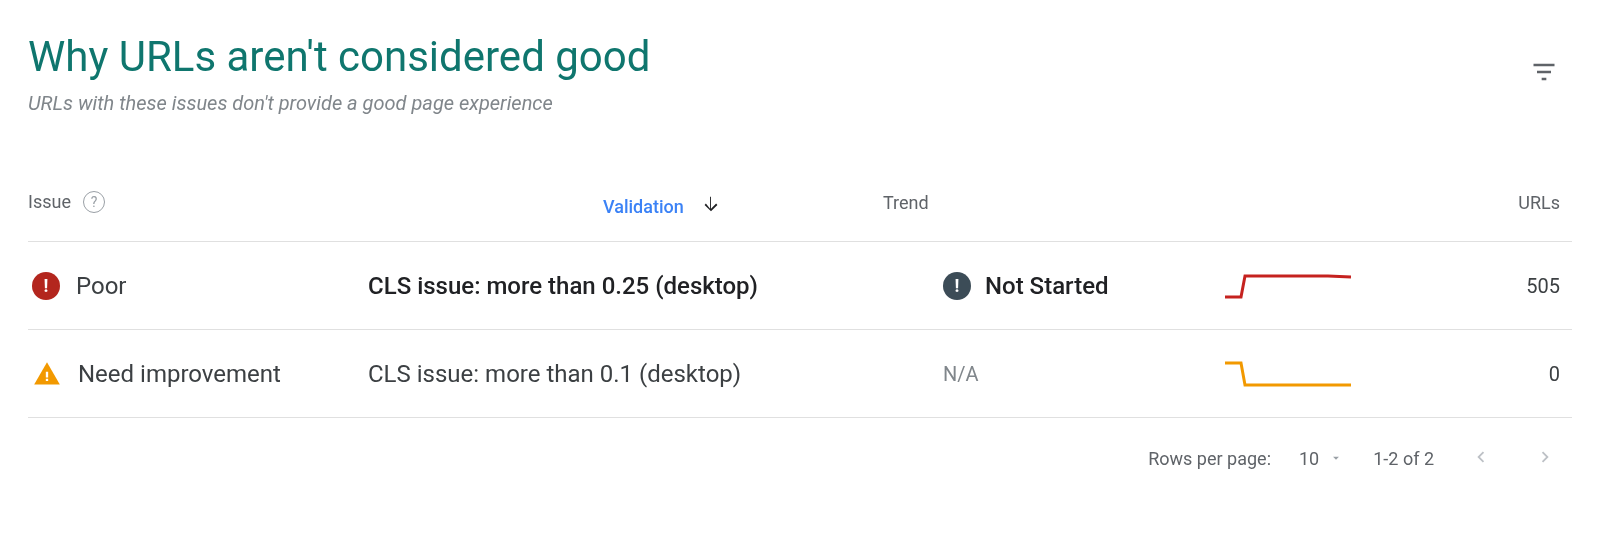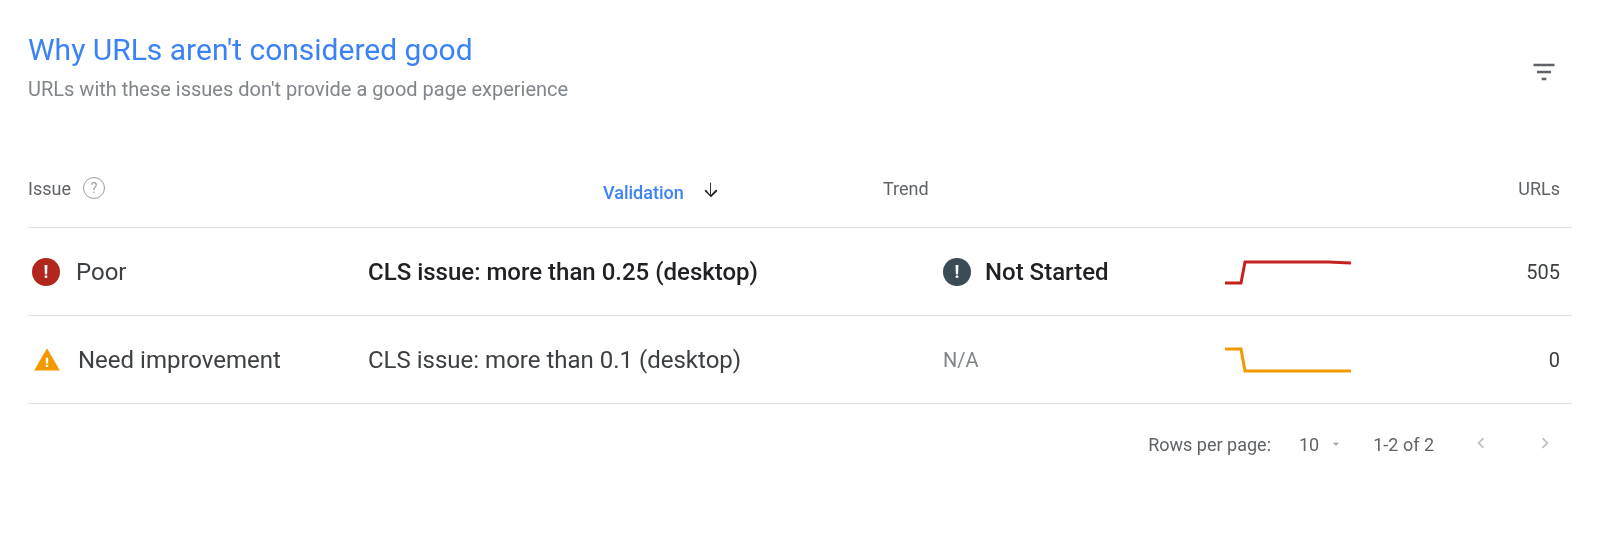--- a/index.html
+++ b/index.html
@@ -15,31 +15,32 @@
     padding: 32px 28px 0 28px;
   }
   .header-row {
     display: flex;
     align-items: flex-start;
     justify-content: space-between;
     margin-bottom: 70px;
   }
   .header-text { flex: 1; }
   .title {
-    font-size: 30px;
-    font-weight: 400;
-    color: #3b82f6;
+    font-size: 42px;
+    font-weight: 400;
+    color: #0f766e;
     margin: 0 0 10px 0;
     letter-spacing: 0;
   }
   .subtitle {
     font-size: 20px;
     font-weight: 400;
     color: #80868b;
     margin: 0;
+    font-style: italic;
   }
   .filter-btn {
     background: none;
     border: none;
     padding: 8px;
     cursor: pointer;
     display: flex;
     align-items: center;
     justify-content: center;
     margin-top: 18px;
@@ -55,21 +56,21 @@
   }
   .thead {
     border-bottom: 1px solid #e0e0e0;
     padding: 0 0 22px 0;
   }
   .trow {
     border-bottom: 1px solid #e0e0e0;
     height: 88px;
   }
   .col-severity { width: 340px; display: flex; align-items: center; gap: 16px; padding-left: 4px;}
-  .col-issue    { width: 575px; display: flex; align-items: center; gap: 12px;}
+  .col-issue    { width: 575px; display: flex; align-items: flex-start; gap: 12px;}
   .col-valid    { width: 280px; display: flex; align-items: center; gap: 14px;}
   .col-trend    { width: 230px; display: flex; align-items: center; }
   .col-urls     { flex: 1; text-align: right; padding-right: 12px;}
 
   .th {
     font-size: 18px;
     color: #5f6368;
     font-weight: 400;
   }
   .th.sorted {

